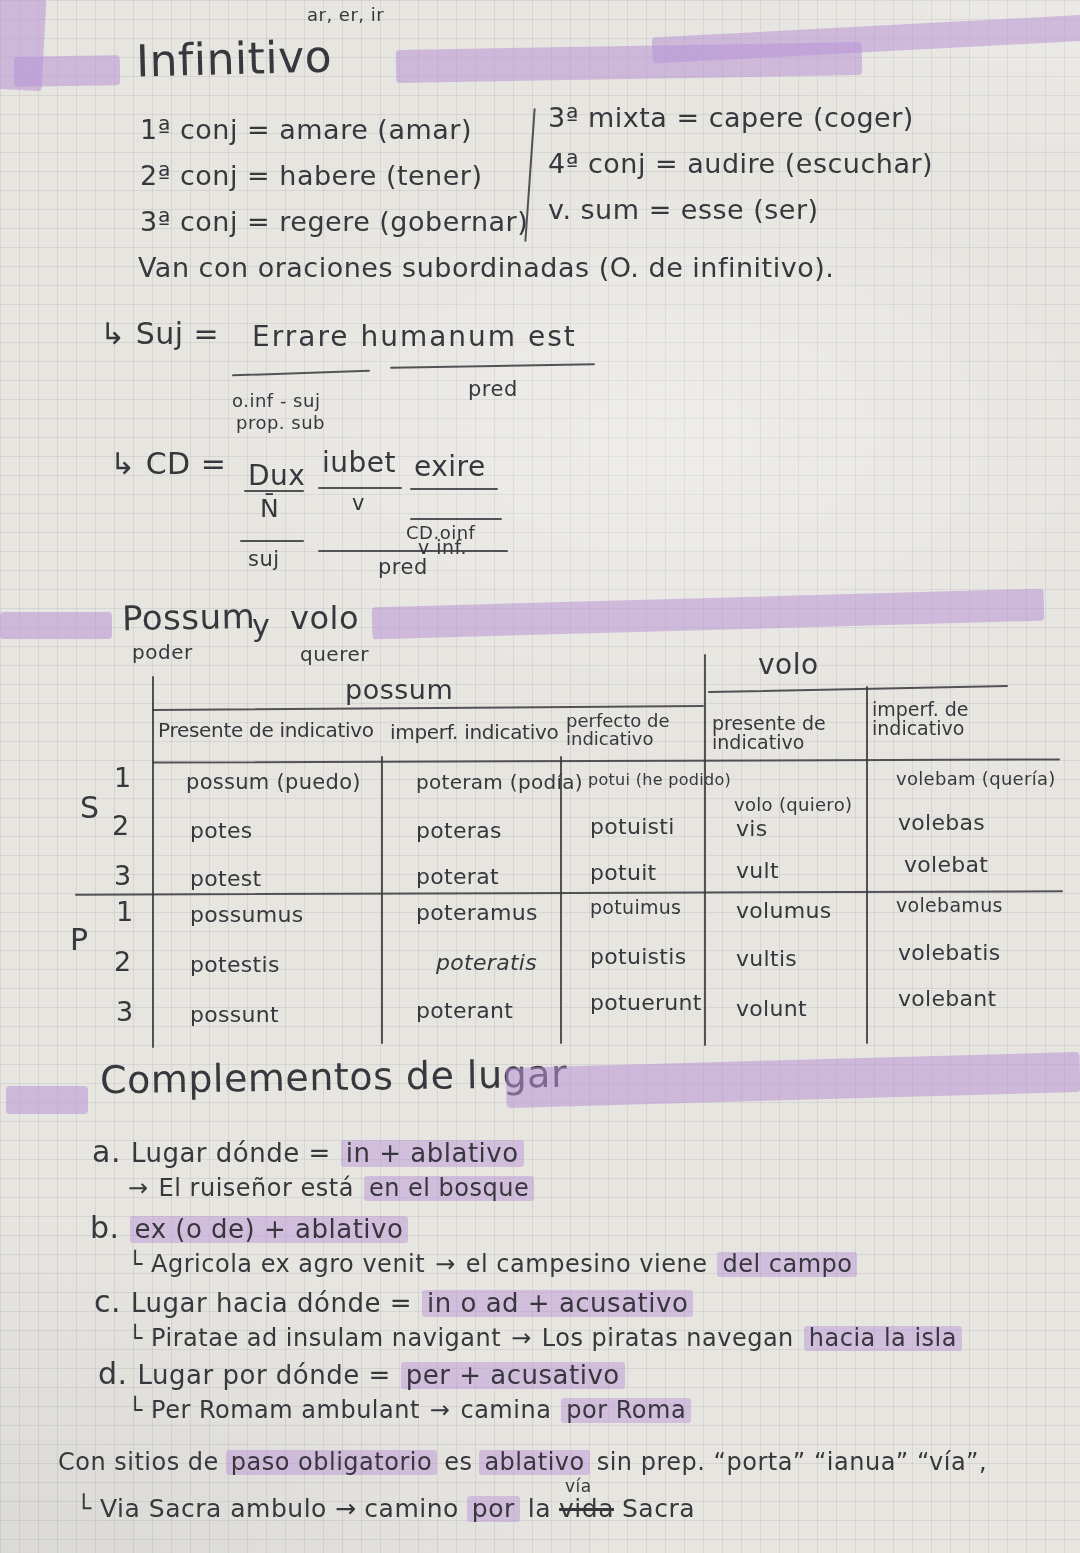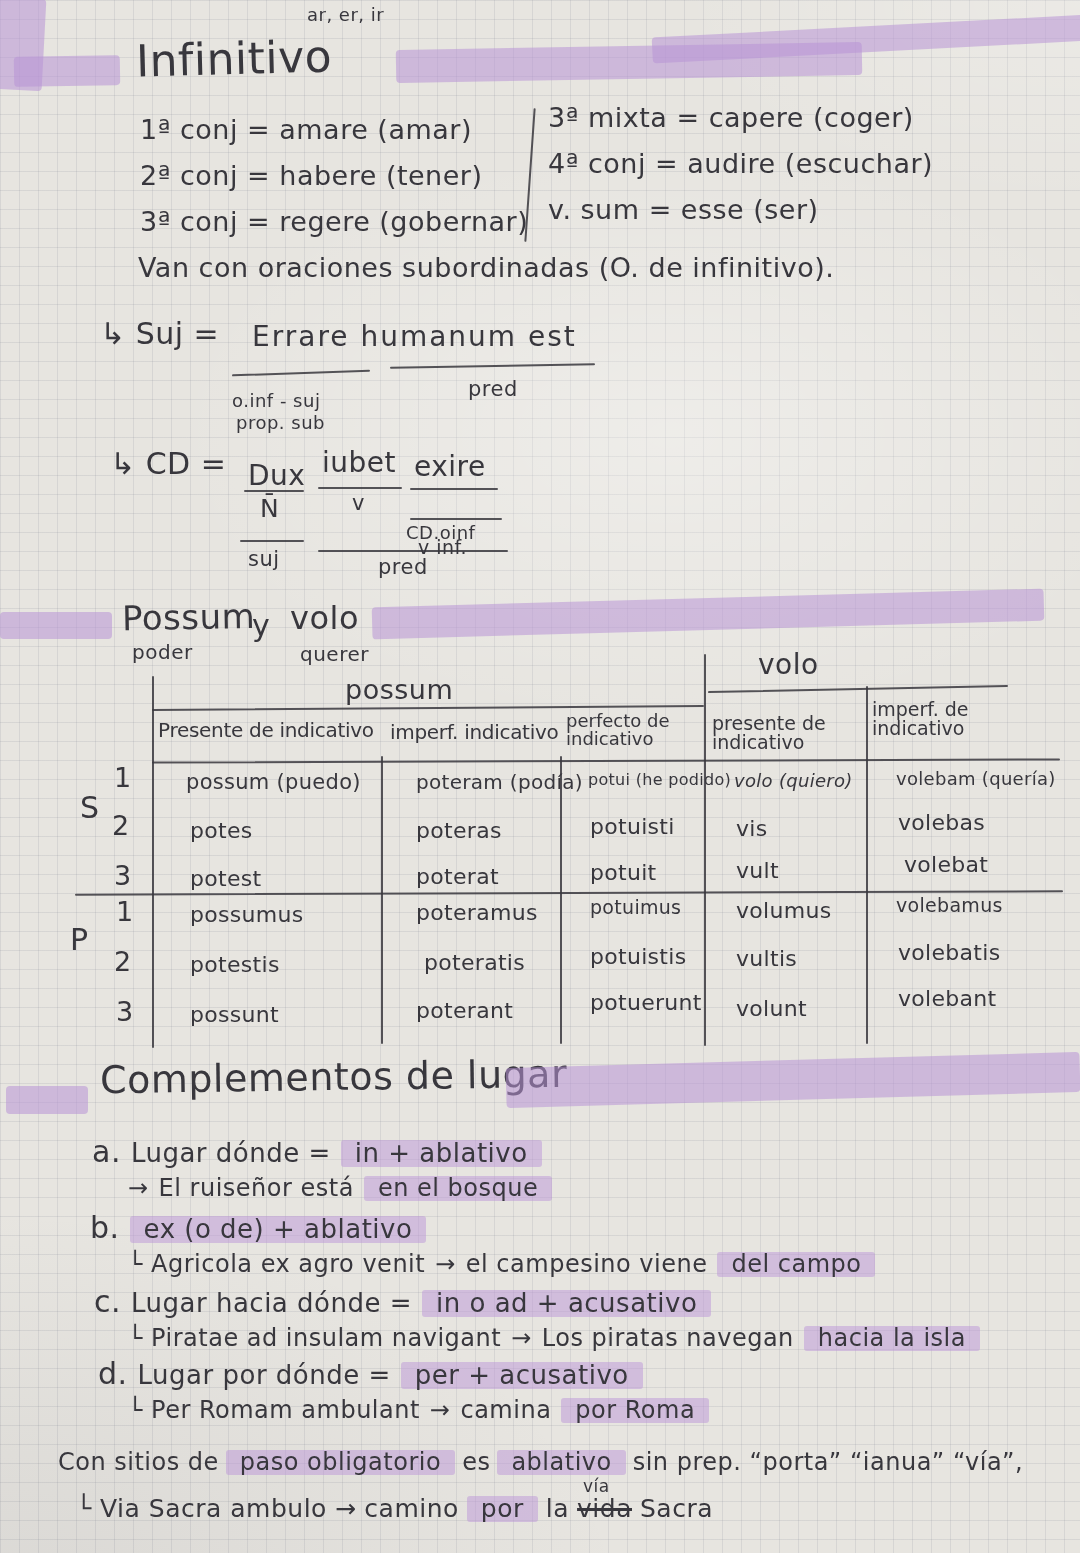--- a/index.html
+++ b/index.html
@@ -16,21 +16,21 @@
     position:absolute;inset:0;pointer-events:none;
     background:
       radial-gradient(ellipse 720px 420px at 62% 28%, rgba(255,255,255,0.30), transparent 70%),
       radial-gradient(ellipse 900px 600px at 0% 105%, rgba(95,95,105,0.10), transparent 70%),
       radial-gradient(ellipse 600px 300px at 100% 0%, rgba(255,255,255,0.18), transparent 70%);
   }
   .hand{position:absolute;color:#38373d;letter-spacing:0.5px;white-space:nowrap;line-height:1.05;}
   .bar{position:absolute;background:rgba(184,148,213,0.55);border-radius:4px;}
   .ink-line{position:absolute;height:2px;background:rgba(56,55,61,0.85);border-radius:2px;}
   .ink-vline{position:absolute;width:2px;background:rgba(56,55,61,0.85);border-radius:2px;}
-  .hl{background:rgba(187,149,216,0.5);padding:0 14px;border-radius:3px;}
+  .hl{background:rgba(187,149,216,0.5);padding:0 5px;border-radius:3px;}
   .t-xxl{font-size:44px;}
   .t-xl{font-size:38px;}
   .t-lg{font-size:30px;}
   .t-md{font-size:27px;}
   .t-sm{font-size:21px;}
   .t-xs{font-size:18px;}
   .cell{position:absolute;font-size:22px;color:#38373d;letter-spacing:0.3px;white-space:nowrap;margin-left:24px;}
   .cell-sm{font-size:19px;}
   .head2{position:absolute;font-size:19px;color:#38373d;white-space:normal;line-height:1.0;}
   .line-row{display:flex;gap:10px;align-items:baseline;}
@@ -129,21 +129,21 @@
   <span class="hand t-md" style="left:114px;top:764px;">1</span>
   <span class="hand t-md" style="left:112px;top:812px;">2</span>
   <span class="hand t-md" style="left:114px;top:862px;">3</span>
   <span class="hand t-md" style="left:116px;top:898px;">1</span>
   <span class="hand t-md" style="left:114px;top:948px;">2</span>
   <span class="hand t-md" style="left:116px;top:998px;">3</span>
 
   <span class="cell cell-sm" style="left:162px;top:770px;font-size:21px;">possum (puedo)</span>
   <span class="cell cell-sm" style="left:392px;top:770px;font-size:20px;">poteram (podía)</span>
   <span class="cell cell-sm" style="left:564px;top:770px;font-size:16px;">potui (he podido)</span>
-  <span class="cell cell-sm" style="left:710px;top:770px;font-size:18px;font-style:italic;">volo (quiero)</span>
+  <span class="cell cell-sm" style="left:710px;top:794px;font-size:18px;">volo (quiero)</span>
   <span class="cell cell-sm" style="left:872px;top:768px;font-size:18px;">volebam (quería)</span>
 
   <span class="cell" style="left:166px;top:818px;">potes</span>
   <span class="cell" style="left:392px;top:818px;">poteras</span>
   <span class="cell" style="left:566px;top:814px;">potuisti</span>
   <span class="cell" style="left:712px;top:816px;">vis</span>
   <span class="cell" style="left:874px;top:810px;">volebas</span>
 
   <span class="cell" style="left:166px;top:866px;">potest</span>
   <span class="cell" style="left:392px;top:864px;">poterat</span>
@@ -151,21 +151,21 @@
   <span class="cell" style="left:712px;top:858px;">vult</span>
   <span class="cell" style="left:880px;top:852px;">volebat</span>
 
   <span class="cell" style="left:166px;top:902px;">possumus</span>
   <span class="cell" style="left:392px;top:900px;">poteramus</span>
   <span class="cell cell-sm" style="left:566px;top:896px;">potuimus</span>
   <span class="cell" style="left:712px;top:898px;">volumus</span>
   <span class="cell cell-sm" style="left:872px;top:894px;">volebamus</span>
 
   <span class="cell" style="left:166px;top:952px;">potestis</span>
-  <span class="cell" style="left:400px;top:950px;">poteratis</span>
+  <span class="cell" style="left:412px;top:950px;font-style:italic;">poteratis</span>
   <span class="cell" style="left:566px;top:944px;">potuistis</span>
   <span class="cell" style="left:712px;top:946px;">vultis</span>
   <span class="cell" style="left:874px;top:940px;">volebatis</span>
 
   <span class="cell" style="left:166px;top:1002px;">possunt</span>
   <span class="cell" style="left:392px;top:998px;">poterant</span>
   <span class="cell" style="left:566px;top:990px;">potuerunt</span>
   <span class="cell" style="left:712px;top:996px;">volunt</span>
   <span class="cell" style="left:874px;top:986px;">volebant</span>
 

